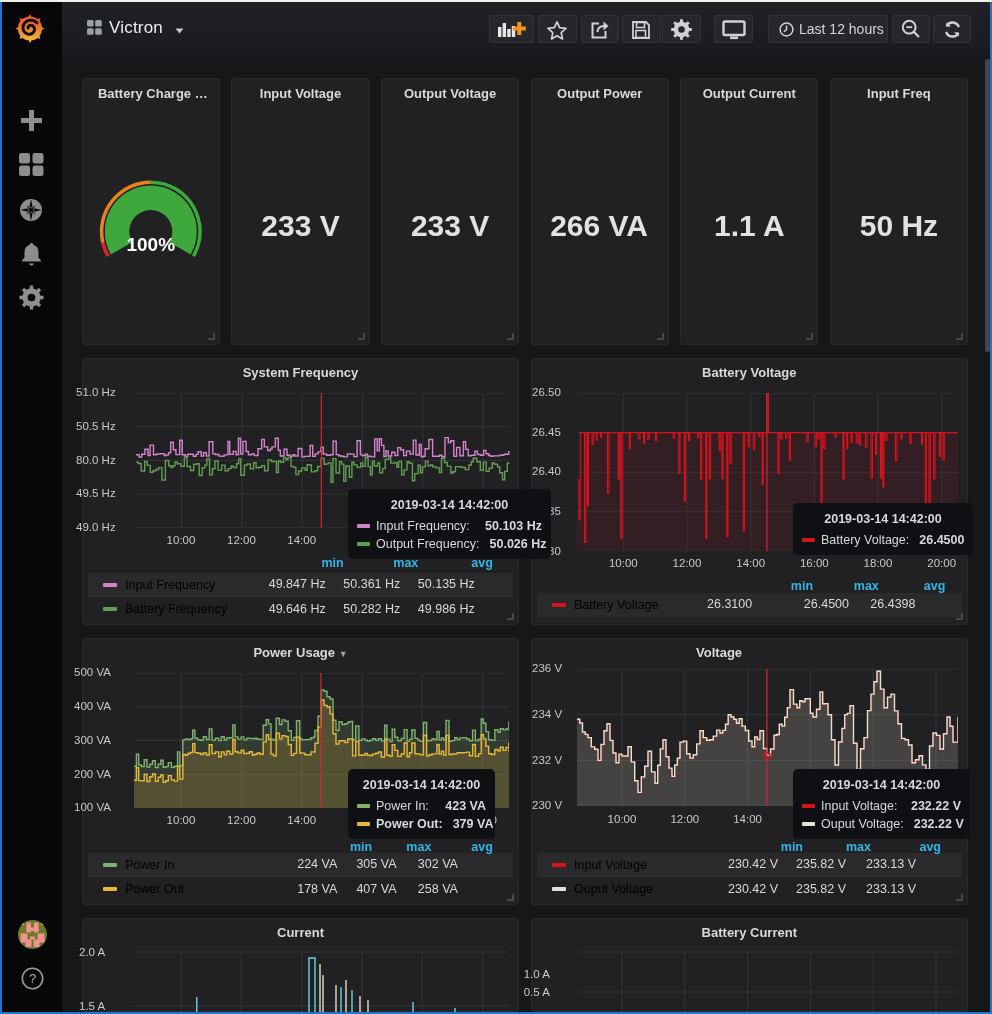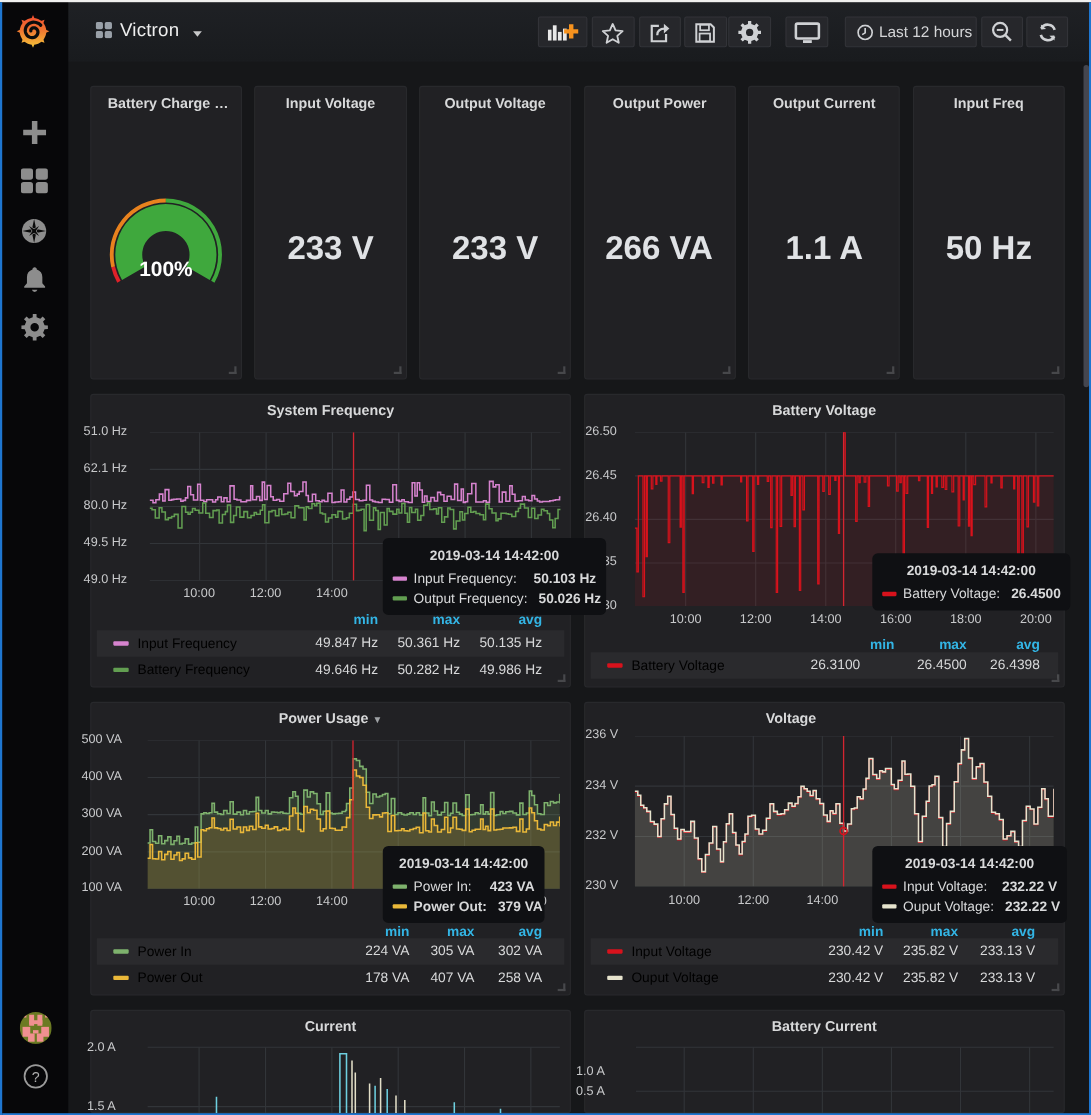--- a/index.html
+++ b/index.html
@@ -6,21 +6,21 @@
 .panel{position:absolute;background:#212124;border:1px solid #28292c;border-radius:3px}
 .ptitle{position:absolute;width:100%;text-align:center;font-size:13px;font-weight:bold;color:#d8d9da}
 .statval{position:absolute;width:100%;text-align:center;font-weight:bold;color:#e0e2e5;font-size:30px}
 .tt{position:absolute;background:#0f1013;border-radius:5px;color:#d8d9da;font-size:12.5px;padding:9px 9px 6px 9px;z-index:30}
 .tt .date{text-align:center;font-weight:bold;margin-bottom:5px;white-space:nowrap}
 .tt .row{display:flex;align-items:center;height:18px;white-space:nowrap}
 .tt .dash{display:inline-block;width:13px;height:4px;border-radius:1px;margin-right:6px;flex:none}
 .tt .val{font-weight:bold;margin-left:auto;padding-left:10px}
 .legrow{position:absolute;height:24px;display:flex;align-items:center;font-size:12.5px}
 .legdash{display:inline-block;width:14px;height:4px;border-radius:1px;margin-right:8px}
-.legv{position:absolute;text-align:right;font-size:12.5px;color:#d8d9da}
+.legv{position:absolute;text-align:left;font-size:12.5px;color:#d8d9da}
 .leghdr{position:absolute;text-align:right;font-size:12.5px;font-weight:bold;color:#33b5e5}
 .axis{position:absolute;font-size:11.5px;color:#c8c9cb;}
 .xaxis{position:absolute;font-size:11.5px;color:#c8c9cb;text-align:center}
 .rsz{position:absolute;width:7px;height:7px;border-right:2px solid #47484b;border-bottom:2px solid #47484b}
 .navbtn{position:absolute;background:#26272b;border:1px solid #323338;border-radius:2px}
 </style></head><body>
 <div class="abs" style="left:62px;top:0;width:930px;height:1014px;background:#161719"></div>
 <div class="abs" style="left:62px;top:0;width:930px;height:56px;background:linear-gradient(#1f2125,#191b1e)"></div>
 <div class="abs" style="left:0;top:0;width:62px;height:1014px;background:#070709"></div>
 <div class="abs" style="left:0;top:0;width:992px;height:2px;background:#f0f0ef;z-index:90"></div>
@@ -221,21 +221,21 @@
     <line x1="241.4" y1="527.6" x2="241.4" y2="392.8" stroke="#323539" stroke-width="1"></line>
     <line x1="301.7" y1="527.6" x2="301.7" y2="392.8" stroke="#323539" stroke-width="1"></line>
     <line x1="362" y1="527.6" x2="362" y2="392.8" stroke="#323539" stroke-width="1"></line>
     <line x1="422.3" y1="527.6" x2="422.3" y2="392.8" stroke="#323539" stroke-width="1"></line>
     <line x1="482.6" y1="527.6" x2="482.6" y2="392.8" stroke="#323539" stroke-width="1"></line>
     <path d="M135.5,454.6H138.6V456.8H141.2V454.1H144.4V449.0H147.5V455.3H149.6V444.9H153.0V454.5H155.5V454.0H157.4V453.7H160.2V453.5H163.9V455.4H165.9V454.7H168.1V452.4H170.2V442.1H172.8V449.6H175.4V454.4H179.2V440.0H181.7V454.5H184.8V456.0H187.3V454.1H190.1V454.1H192.8V456.1H195.5V454.2H197.5V451.6H200.7V455.9H203.1V452.4H205.9V455.9H208.6V441.5H212.3V453.7H214.9V454.3H218.5V455.9H221.8V456.0H223.6V454.7H227.4V441.3H229.2V454.2H232.7V451.2H235.6V454.7H237.9V438.1H240.0V453.9H242.4V441.2H245.6V451.3H247.9V454.5H251.1V453.8H253.8V455.4H257.5V448.6H261.2V439.2H263.8V446.7H267.2V450.4H269.7V449.0H271.5V446.7H274.9V438.0H277.8V450.2H279.8V455.8H283.5V449.1H286.5V455.0H289.7V456.0H292.3V454.5H294.4V455.8H297.6V448.3H301.3V456.7H304.1V456.2H307.2V456.0H309.6V445.3H312.2V456.2H314.8V453.7H317.6V451.7H320.4V447.1H322.7V453.9H326.1V455.0H329.4V454.6H332.6V440.9H335.7V454.4H338.2V455.6H340.6V456.1H343.5V456.7H346.9V453.7H349.9V453.9H353.5V456.4H356.6V440.5H359.9V454.7H362.3V455.6H364.8V454.1H367.0V456.0H370.7V456.7H374.2V438.7H376.7V450.7H378.8V438.6H381.0V445.2H383.4V456.3H385.5V450.8H387.7V455.8H391.2V452.1H394.4V455.3H397.3V447.4H400.1V449.6H403.1V455.4H406.0V450.9H409.6V453.9H412.8V439.9H415.5V454.8H418.8V444.3H420.7V456.5H422.6V456.0H424.6V448.6H428.4V439.3H432.1V456.1H435.7V456.1H439.0V455.0H441.5V456.5H444.5V437.4H447.8V442.4H450.2V440.5H453.3V456.1H456.1V447.2H459.4V455.5H462.9V441.4H465.1V449.2H467.7V455.5H470.7V455.0H474.4V451.1H477.0V454.3H480.1V455.0H483.1V450.2H485.5V453.5H488.0V455.3H490.1V456.1H492.6V455.7H496.2V455.7H499.3V455.1H502.4V454.6H504.4V454.1H508.2V451.6H509.0V451.6" fill="none" stroke="#d683ce" stroke-width="1.4"></path>
     <path d="M135.5,461.9H137.7V463.3H140.7V470.8H144.2V461.3H146.7V465.2H149.8V472.2H152.5V470.6H155.5V469.3H158.0V467.4H161.4V479.8H164.9V460.3H168.2V465.5H170.5V467.3H172.4V465.5H174.5V462.0H176.9V463.6H180.4V466.1H183.8V457.1H186.5V466.3H190.0V470.3H193.2V464.0H196.6V463.5H198.7V475.3H201.7V467.5H204.4V464.9H206.3V458.8H209.1V474.7H211.9V468.5H214.4V460.8H217.6V469.9H221.2V464.9H224.5V470.5H227.7V468.4H230.6V465.7H232.6V467.3H236.1V463.6H238.2V458.7H240.3V475.1H243.9V464.9H246.8V463.8H249.9V468.7H253.1V462.5H255.6V467.5H258.6V467.0H261.2V465.4H264.1V470.5H267.6V459.7H271.0V461.3H272.9V461.3H275.9V472.4H277.9V460.6H280.0V462.1H283.1V457.7H285.6V459.6H287.5V457.3H290.5V466.2H292.7V467.0H295.4V474.4H298.1V470.8H301.3V467.7H304.6V470.1H306.7V464.6H308.8V464.8H310.9V471.7H314.5V470.5H317.1V466.3H320.6V458.2H323.6V464.0H325.7V463.7H327.8V462.7H330.5V482.2H332.4V458.4H335.5V472.8H339.0V461.5H341.1V463.9H343.3V481.2H345.3V465.8H348.8V477.0H351.4V462.0H353.4V464.7H356.7V467.2H360.2V462.7H362.2V466.2H364.8V457.5H367.6V466.4H369.9V474.5H371.8V461.1H373.8V465.8H377.2V462.8H379.2V472.7H382.1V468.4H384.7V459.2H388.2V456.8H390.2V462.9H393.6V462.4H396.3V467.0H398.1V461.3H401.1V474.5H403.6V469.7H406.6V461.6H408.7V463.0H411.9V480.6H414.2V473.4H417.6V465.0H419.9V472.6H422.0V466.7H424.9V460.9H427.5V465.5H430.0V464.8H432.2V466.7H435.7V467.7H439.0V472.3H441.0V458.1H444.1V462.3H446.8V466.2H450.4V473.1H452.3V471.5H455.0V466.4H457.7V466.4H459.7V466.8H461.7V467.3H464.8V469.4H468.3V464.8H470.8V461.8H472.7V458.1H476.3V461.6H479.8V470.2H482.8V461.9H485.6V471.2H488.6V468.0H491.7V462.8H494.0V464.1H497.1V466.6H499.2V472.6H502.0V479.5H504.2V471.2H506.8V463.0H509.0V463.0" fill="none" stroke="#629e51" stroke-width="1.4"></path>
     <line x1="320.9" y1="392.8" x2="320.9" y2="527.6" stroke="#d42530" stroke-width="1.2"></line>
   </svg>
 <div class="axis" style="left:76px;top:386.3px;width:55px">51.0 Hz</div>
-<div class="axis" style="left:76px;top:420.0px;width:55px">62.1 Hz</div>
+<div class="axis" style="left:76px;top:420.0px;width:55px">50.5 Hz</div>
 <div class="axis" style="left:76px;top:453.7px;width:55px">80.0 Hz</div>
 <div class="axis" style="left:76px;top:487.4px;width:55px">49.5 Hz</div>
 <div class="axis" style="left:76px;top:521.1px;width:55px">49.0 Hz</div>
 <div class="xaxis" style="left:161px;top:534px;width:40px">10:00</div>
 <div class="xaxis" style="left:221.4px;top:534px;width:40px">12:00</div>
 <div class="xaxis" style="left:281.7px;top:534px;width:40px">14:00</div>
 <div class="xaxis" style="left:342px;top:534px;width:40px">16:00</div>
 <div class="xaxis" style="left:402.3px;top:534px;width:40px">18:00</div>
 <div class="xaxis" style="left:462.6px;top:534px;width:40px">20:00</div>
 <svg class="abs" style="left:577px;top:392.7px" width="381" height="158" viewBox="577 392.7 381 158">

